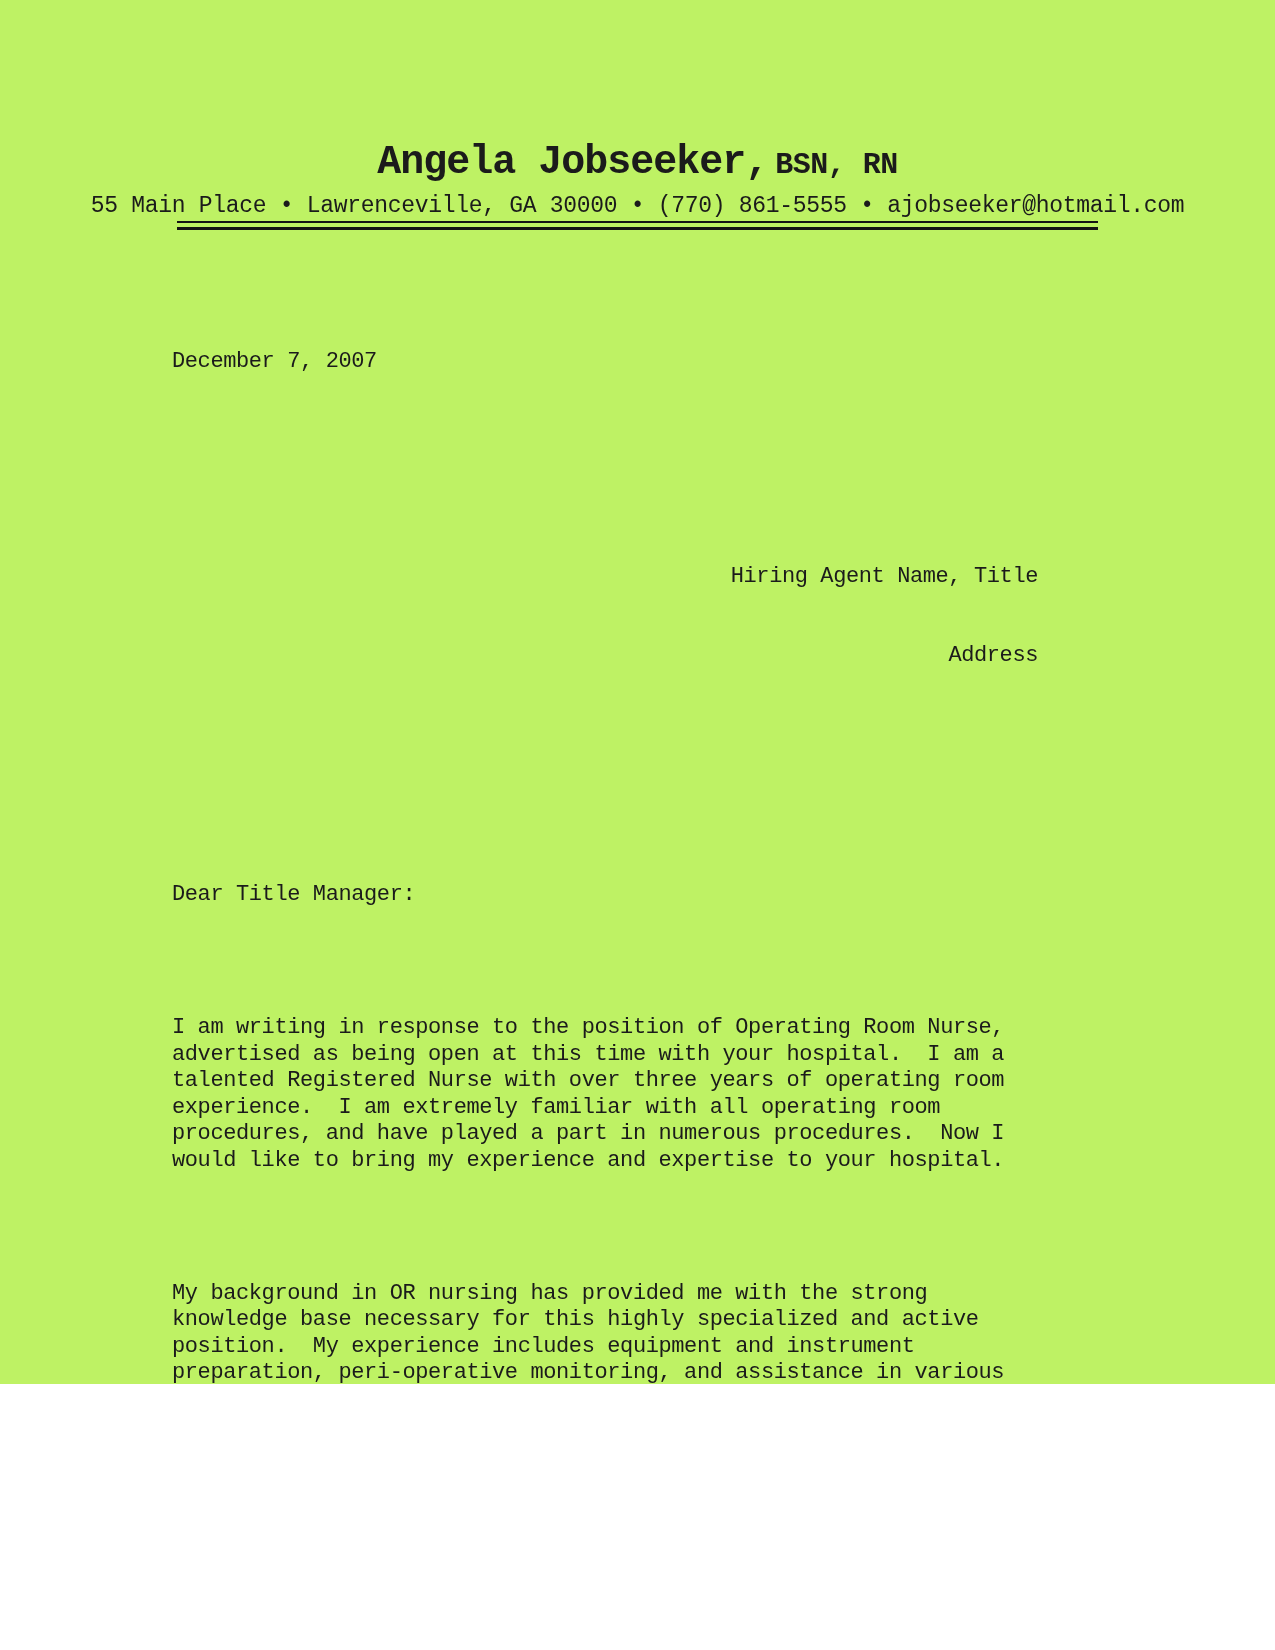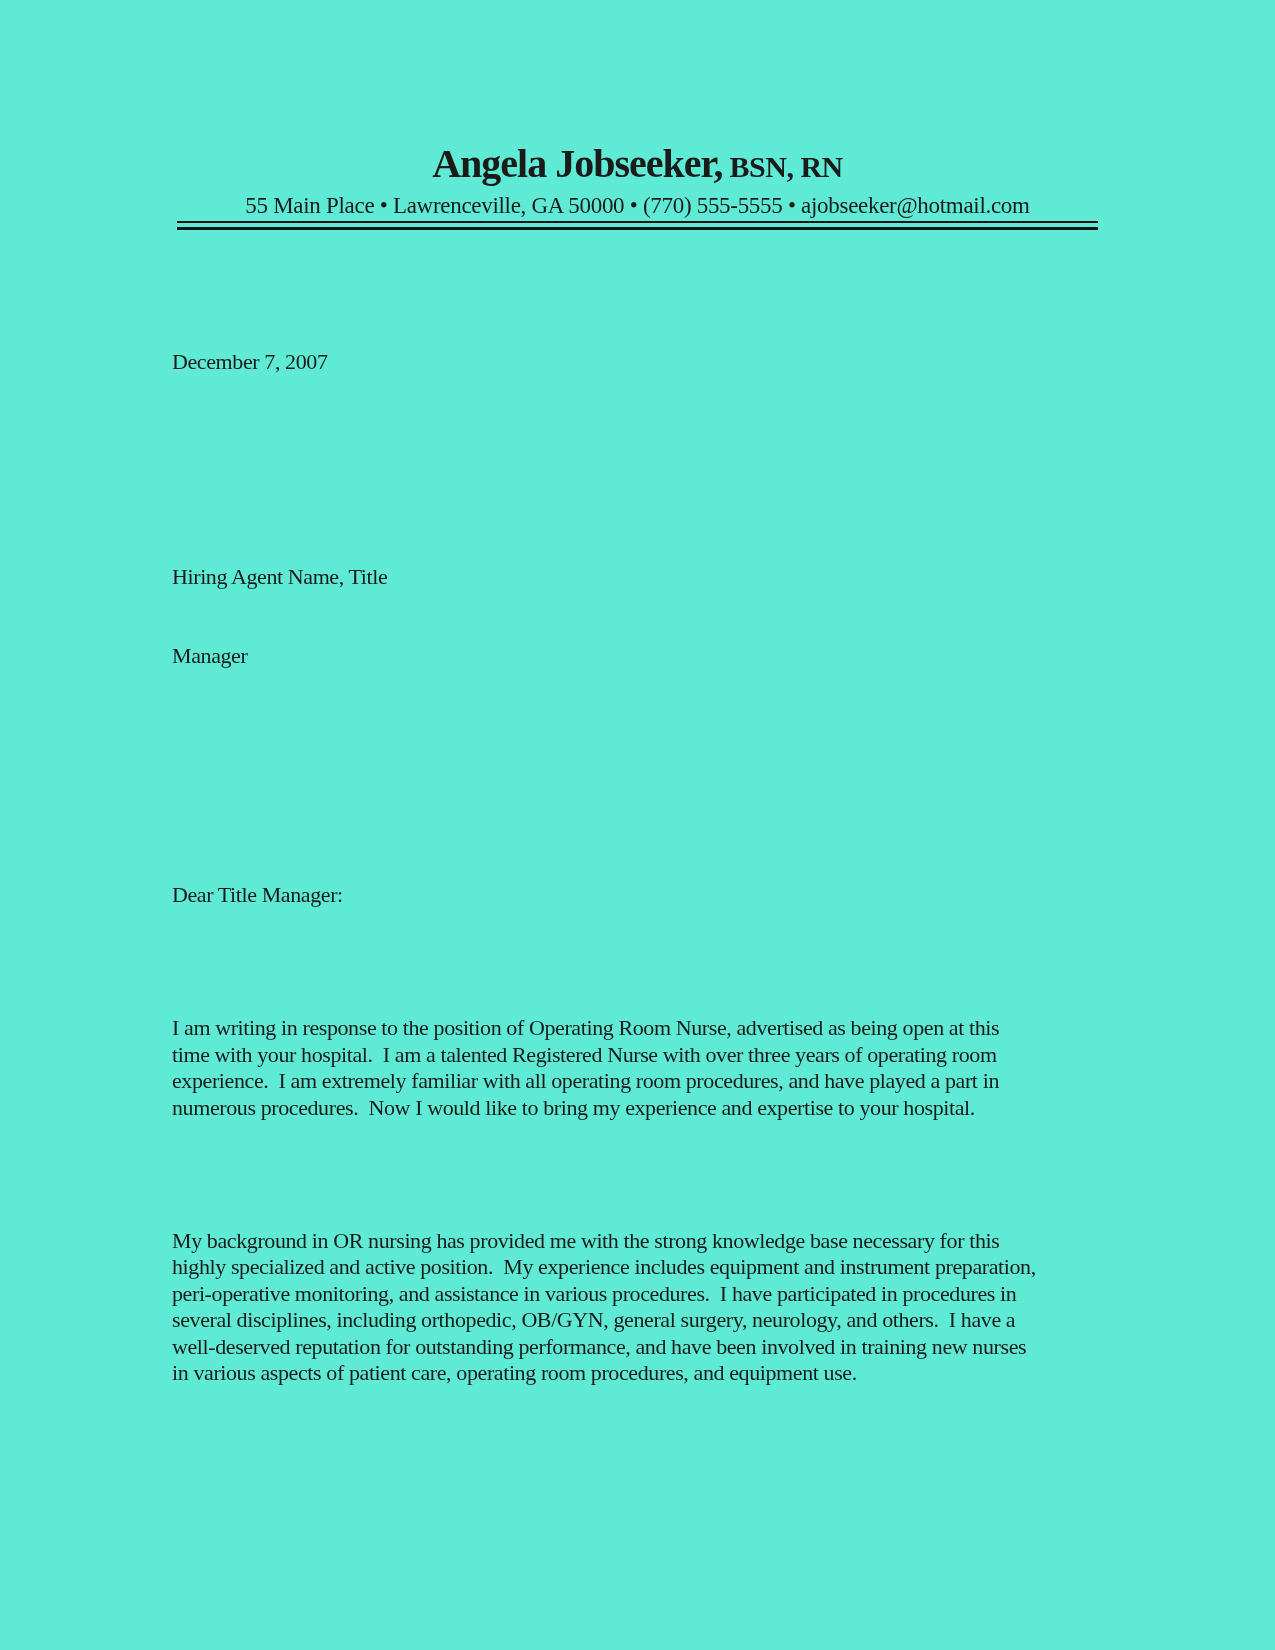--- a/index.html
+++ b/index.html
@@ -1,22 +1,22 @@
 <!DOCTYPE html>
 <html><head>
 <meta charset="utf-8">
 <style>
   * { margin: 0; padding: 0; box-sizing: border-box; }
   html, body { background: #ffffff; }
   .page {
     position: relative;
     width: 1275px;
-    height: 1650px;
-    background: #5eead4;
-    font-family: Liberation Serif, serif;
+    height: 1384px;
+    background: #bef264;
+    font-family: Liberation Mono, monospace;
     color: #1b1b1b;
     overflow: hidden;
   }
   
   .letterhead-name {
     position: absolute;
     top: 140px;
     left: 0;
     width: 100%;
     text-align: center;
@@ -57,44 +57,44 @@
     position: absolute;
     left: 172px;
     top: 269px;
     width: 866px;
     font-size: 22px;
     line-height: 26.5px;
     letter-spacing: -0.4px;
     white-space: pre-wrap;
   }
   .date-line { margin: 0 0 56px 0; }
-  .recipient-block { margin: 0 0 80px 0; }
+  .recipient-block { margin: 0 0 80px 0; text-align: right; }
   .salutation { margin: 0 0 27px 0; }
   .para { margin: 0 0 27px 0; }
 </style>
 </head>
 <body>
 
 <div class="page">
 
   <div class="letterhead-name">
     <span class="name-main">Angela Jobseeker,</span><span class="name-credentials">BSN, RN</span>
   </div>
 
-  <div class="letterhead-contact">55 Main Place • Lawrenceville, GA 50000 • (770) 555-5555 • ajobseeker@hotmail.com</div>
+  <div class="letterhead-contact">55 Main Place • Lawrenceville, GA 30000 • (770) 861-5555 • ajobseeker@hotmail.com</div>
 
   <div class="letterhead-rule"></div>
 
   <div class="letter-body">
 
     <div class="date-line">December 7, 2007</div>
 
     <div class="recipient-block">
       <div>Hiring Agent Name, Title</div>
-      <div>Manager</div>
+      <div>Address</div>
     </div>
 
     <div class="salutation">Dear Title Manager:</div>
 
     <p class="para">I am writing in response to the position of Operating Room Nurse, advertised as being open at this time with your hospital.  I am a talented Registered Nurse with over three years of operating room experience.  I am extremely familiar with all operating room procedures, and have played a part in numerous procedures.  Now I would like to bring my experience and expertise to your hospital.</p>
 
     <p class="para">My background in OR nursing has provided me with the strong knowledge base necessary for this highly specialized and active position.  My experience includes equipment and instrument preparation, peri-operative monitoring, and assistance in various procedures.  I have participated in procedures in several disciplines, including orthopedic, OB/GYN, general surgery, neurology, and others.  I have a well-deserved reputation for outstanding performance, and have been involved in training new nurses in various aspects of patient care, operating room procedures, and equipment use.</p>
 
     
 

